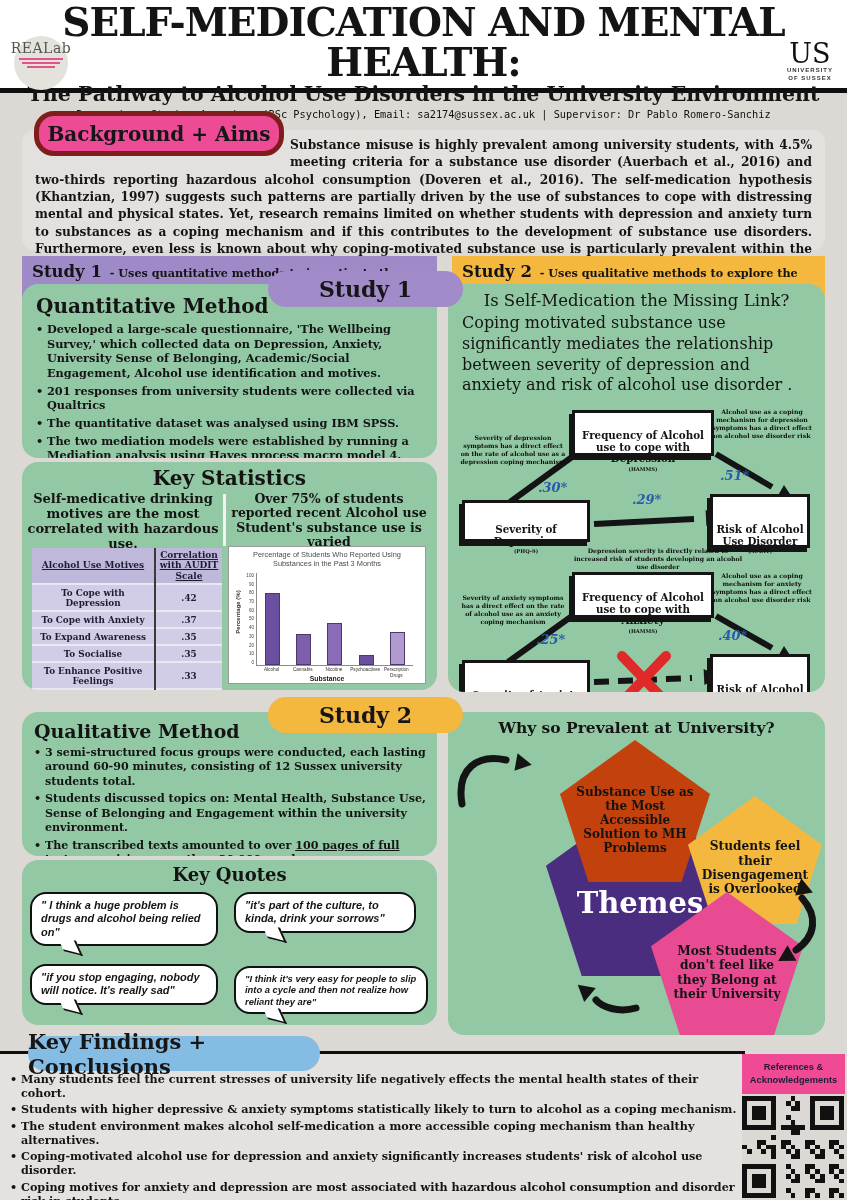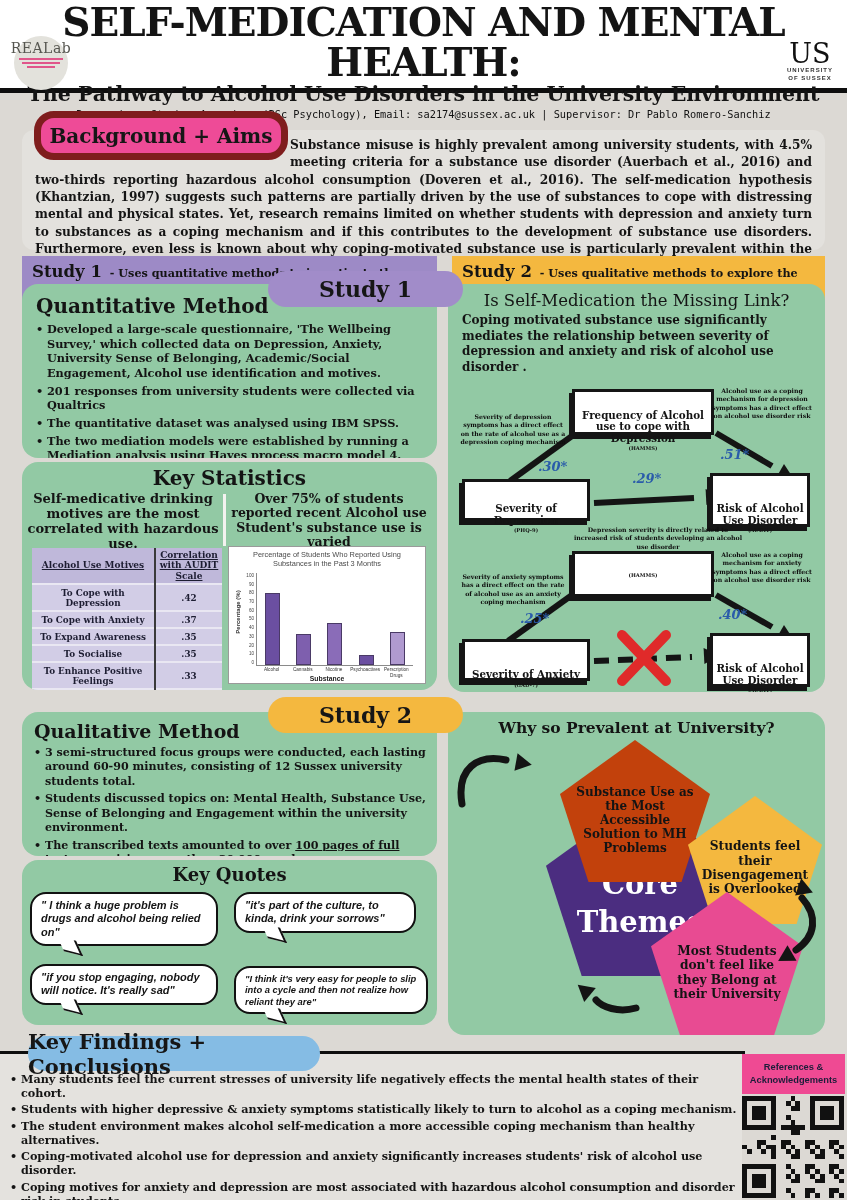--- a/index.html
+++ b/index.html
@@ -14,21 +14,21 @@
   .realab{position:absolute;left:6px;top:40px;width:70px;text-align:center;}
   .realab .circ{position:absolute;left:8px;top:-4px;width:54px;height:54px;border-radius:50%;background:#e3e2dc;}
   .realab .rl{position:relative;font-size:14px;color:#55554f;letter-spacing:.5px;}
   .realab .pline{position:relative;height:2px;background:#e0558a;margin:2px 10px 0 10px;}
   .uslogo{position:absolute;right:6px;top:40px;width:62px;text-align:center;}
   .uslogo .us{font-size:27px;line-height:1;color:#111;}
   .uslogo .un{font-family:"Liberation Sans",sans-serif;font-weight:bold;font-size:6px;letter-spacing:1px;color:#333;line-height:1.3;}
   
   .pill{position:absolute;display:flex;align-items:center;justify-content:center;
         font-weight:bold;border-radius:20px;z-index:6;color:#161616;}
-  .bg-pill{left:34px;top:111px;width:240px;height:35px;background:#ee4b97;border:7px solid #7f1d1d;font-size:20px;}
+  .bg-pill{left:34px;top:111px;width:240px;height:35px;background:#ee4b97;border:5px solid #7f1d1d;font-size:20px;}
   .s1-pill{left:268px;top:271px;width:195px;height:36px;background:#a18cc9;font-size:22px;}
   .s2-pill{left:268px;top:697px;width:195px;height:36px;background:#f4b83f;font-size:22px;}
   .kf-pill{left:28px;top:1036px;width:292px;height:35px;background:#85bce4;font-size:21px;}
   .bg-box{position:absolute;left:22px;top:130px;width:803px;height:120px;background:#e3e1dd;border-radius:12px;
           padding:7px 13px;box-sizing:border-box;font-weight:600;font-size:12.2px;line-height:1.42;text-align:justify;}
   .bg-spacer{float:left;width:255px;height:22px;}
   .ov{position:absolute;top:256px;height:58px;box-sizing:border-box;padding:5px 10px;
       font-weight:600;font-size:11.2px;line-height:1.3;}
   .ov1{left:22px;width:415px;background:#9d8ac6;}
   .ov2{left:452px;width:373px;background:#f4b83f;}
@@ -65,21 +65,21 @@
   .cbars{position:absolute;left:27px;top:26px;width:156px;height:92px;border-left:1px solid #8a8a8a;
          border-bottom:1px solid #8a8a8a;display:flex;align-items:flex-end;justify-content:space-around;}
   .cbar{width:13px;border:0.5px solid #4a3a66;}
   .cxlabels{position:absolute;left:27px;top:120px;width:156px;display:flex;justify-content:space-around;
             font-family:"Liberation Sans",sans-serif;font-size:4.7px;color:#333;text-align:center;}
   .cxlabels div{width:30px;line-height:1.2;}
   .cxlabel{position:absolute;left:0;bottom:1px;width:100%;text-align:center;
            font-family:"Liberation Sans",sans-serif;font-weight:bold;font-size:6.8px;color:#222;}
   
   .ml-h{margin-top:7px;text-align:center;font-weight:normal;font-size:16.5px;}
-  .ml-intro{margin:3px 14px 0 14px;font-weight:700;font-size:12px;line-height:1.3;}
+  .ml-intro{margin:3px 14px 0 14px;font-weight:400;font-size:16px;line-height:1.3;}
   .diag{position:relative;width:353px;height:162px;margin:6px auto 0 auto;}
   .diag svg{position:absolute;left:0;top:0;}
   .mbox{position:absolute;background:#fff;border:3px solid #151515;box-shadow:-3px 4px 0 0 #151515;
         display:flex;flex-direction:column;align-items:center;justify-content:center;text-align:center;
         padding:2px 3px;box-sizing:border-box;z-index:2;}
   .mbox .t{font-weight:bold;font-size:10.3px;line-height:1.12;margin-top:36px;}
   .mbox .s{font-weight:bold;font-size:5.2px;margin-top:1px;}
   .note{position:absolute;font-weight:bold;font-size:6.2px;line-height:1.3;text-align:center;color:#0e0e0e;z-index:3;}
   .plabel{position:absolute;font-weight:bold;font-style:italic;font-size:13px;color:#2a5caa;z-index:4;}
   
@@ -281,32 +281,33 @@
         <polygon points="0,-8 16,0 0,8" fill="#141414" transform="translate(121,40) rotate(-36)"></polygon>
         <line x1="134" y1="112" x2="232" y2="108" stroke="#141414" stroke-width="6" stroke-dasharray="15 9"></line>
         <polygon points="0,-8 16,0 0,8" fill="#141414" transform="translate(244,107) rotate(-3)"></polygon>
         <line x1="162" y1="86" x2="206" y2="132" stroke="#e02a2a" stroke-width="10" stroke-linecap="round"></line>
         <line x1="206" y1="86" x2="162" y2="132" stroke="#e02a2a" stroke-width="10" stroke-linecap="round"></line>
         <line x1="256" y1="46" x2="312" y2="78" stroke="#141414" stroke-width="6"></line>
         <polygon points="0,-8 16,0 0,8" fill="#141414" transform="translate(320,83) rotate(30)"></polygon>
       </svg>
       <div class="note" style="left:0;top:24px;width:106px;">Severity of anxiety symptoms has a direct effect on the rate of alcohol use as an anxiety coping mechanism</div>
       <div class="mbox" style="left:112px;top:2px;width:142px;height:46px;">
+        <div class="t">Frequency of Alcohol use to cope with Anxiety</div>
         <div class="s">(HAMMS)</div>
       </div>
       <div class="note" style="left:252px;top:2px;width:100px;">Alcohol use as a coping mechanism for anxiety symptoms has a direct effect on alcohol use disorder risk</div>
       <div class="mbox" style="left:2px;top:90px;width:128px;height:42px;">
         <div class="t">Severity of Anxiety</div>
         <div class="s">(GAD-7)</div>
       </div>
       <div class="mbox" style="left:250px;top:84px;width:100px;height:54px;">
         <div class="t">Risk of Alcohol Use Disorder</div>
         <div class="s">(AUDIT)</div>
       </div>
-      <div class="plabel" style="left:60px;top:62px;">.25*</div>
+      <div class="plabel" style="left:76px;top:62px;">.25*</div>
       <div class="plabel" style="left:258px;top:58px;">.40*</div>
       <div class="note" style="left:102px;top:142px;width:190px;">Anxiety severity has no direct relation to students developing an Alcohol use disorder. However, when you account for coping motivated alcohol use, the link between the two can be explained</div>
 
     </div>
   </div>
 
   <div class="pill s2-pill">Study 2</div>
 
   <div class="gbox qual-box">
     <div class="sec-h" style="font-size:19px;">Qualitative Method</div>
@@ -322,21 +323,20 @@
     <div class="bub" style="left:8px;top:32px;width:188px;">" I think a huge problem is drugs and alcohol being relied on"</div>
     <div class="bub" style="left:212px;top:32px;width:182px;">"it's part of the culture, to kinda, drink your sorrows"</div>
     <div class="bub" style="left:8px;top:104px;width:188px;">"if you stop engaging, nobody will notice. It's really sad"</div>
     <div class="bub small" style="left:212px;top:106px;width:194px;">"I think it's very easy for people to slip into a cycle and then not realize how reliant they are"</div>
   </div>
 
   <div class="gbox prev-box">
     <div class="prev-h">Why so Prevalent at University?</div>
     <div class="pent pent-center">
       <div class="inner">
-        <div>Core</div>
         <div>Themes</div>
       </div>
     </div>
     <div class="pent pent-top">
       <div class="inner">Substance Use as the Most Accessible Solution to MH Problems</div>
     </div>
     <div class="pent pent-right">
       <div class="inner">Students feel their Disengagement is Overlooked</div>
     </div>
     <div class="pent pent-br">

